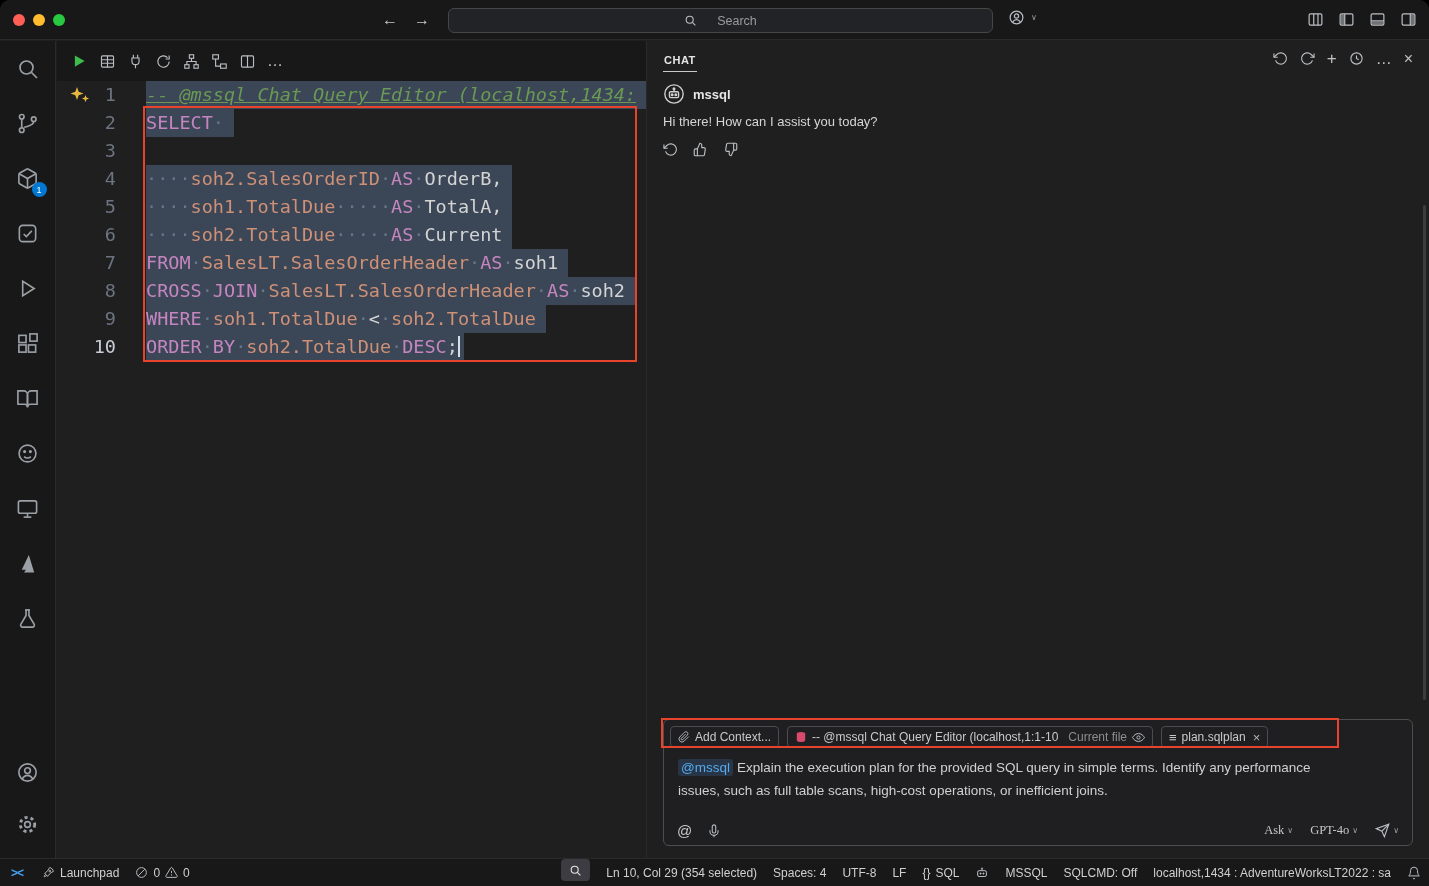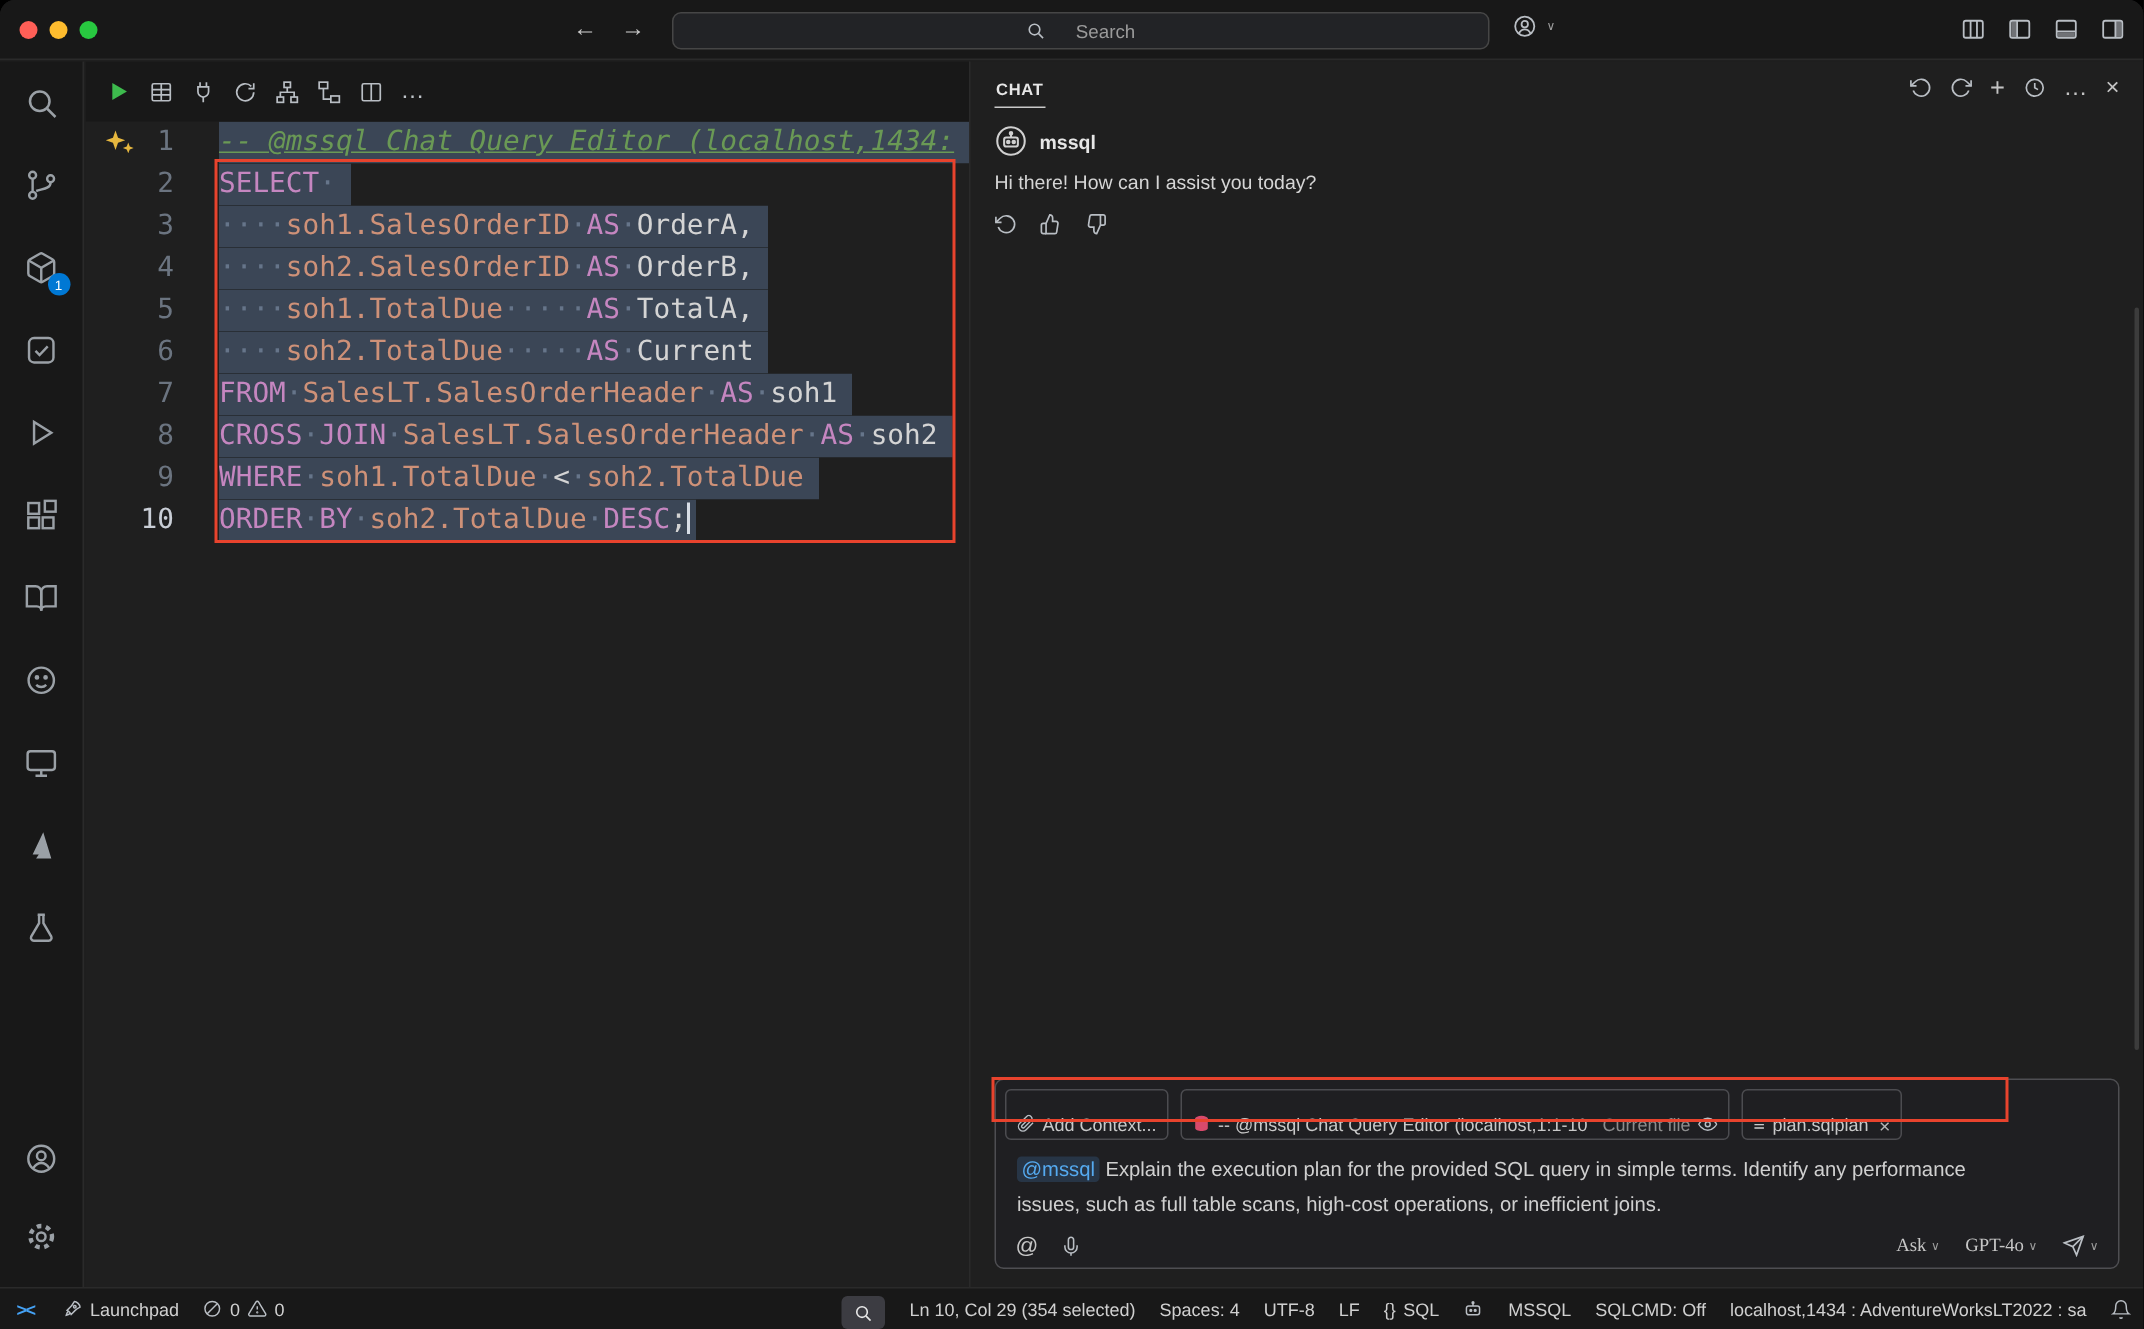--- a/index.html
+++ b/index.html
@@ -62,37 +62,37 @@
   .chat-actions{margin-left:auto;display:flex;align-items:center;gap:12px;color:#c3c3c3;font-size:16px;}
   .glyph-btn{line-height:1;cursor:default;}
   .msg-head{display:flex;align-items:center;gap:8px;padding:7px 16px 0;}
   .msg-sender{font-size:13px;font-weight:bold;color:#e6e6e6;}
   .msg-text{padding:9px 16px 0;font-size:13px;color:#d5d5d5;}
   .msg-toolbar{display:flex;align-items:center;gap:15px;padding:13px 16px 0;color:#c2c2c2;}
   .chat-scrollbar{position:absolute;right:3px;top:164px;width:3px;height:495px;background:#5a5a5a;opacity:.5;border-radius:2px;}
 
   .input-box{position:absolute;left:16px;top:678px;width:750px;height:127px;border:1px solid #4e4e52;border-radius:6px;background:#1f1f22;}
   .chips{display:flex;gap:8px;padding:6px 6px 0;align-items:center;}
-  .chip{height:22px;display:inline-flex;align-items:flex-start;gap:5px;padding:16px 7px;border:1px solid #4c4c50;border-radius:4px;
+  .chip{height:22px;display:inline-flex;align-items:center;gap:5px;padding:0 7px;border:1px solid #4c4c50;border-radius:4px;
     font-size:12px;color:#c9c9c9;white-space:nowrap;}
   .chip .dim{color:#8d8d8d;margin-left:5px;}
   .chip .x{color:#b5b5b5;font-size:13px;margin-left:2px;}
   .prompt{padding:8px 14px 0;font-size:13.5px;line-height:23px;color:#d0d0d0;max-width:672px;}
   .mention{color:#55aaf0;background:rgba(70,130,200,.22);border-radius:3px;padding:1px 3px;margin-right:4px;}
   .input-toolbar{position:absolute;left:13px;right:13px;bottom:7px;display:flex;align-items:center;gap:15px;color:#c6c6c6;font-size:12.5px;}
   .at-glyph{font-size:15px;color:#c6c6c6;line-height:1;}
   .it-right{margin-left:auto;display:flex;align-items:center;gap:17px;}
   .it-item{display:flex;align-items:center;font-family:Liberation Serif, serif;}
 
   
   .statusbar{position:absolute;left:0;right:0;bottom:0;height:28px;background:#181818;border-top:1px solid #2a2a2a;
     display:flex;align-items:center;font-size:12px;color:#d0d0d0;}
   .sb-item{display:flex;align-items:center;gap:5px;padding:0 8px;height:100%;}
   .sb-remote{width:34px;justify-content:center;color:#45a2f5;font-weight:bold;letter-spacing:-1px;font-size:12px;padding:0;}
-  .sb-right{margin-left:auto;display:flex;align-items:flex-end;height:100%;}
+  .sb-right{margin-left:auto;display:flex;align-items:flex-start;height:100%;}
   .sb-zoom{background:#3c3c42;border-radius:4px;height:22px;padding:0 8px;margin-right:8px;}
 
   
   .anno{position:absolute;border:2px solid #e8432d;pointer-events:none;z-index:60;}
   .anno1{left:143px;top:106px;width:494px;height:256px;}
   .anno2{left:661px;top:718px;width:678px;height:30px;}
 </style>
 </head>
 <body>
 
@@ -308,21 +308,21 @@
     <div class="sparkle">
       <svg width="22" height="20" viewBox="0 0 22 20">
           <path d="M8 1l1.7 4.8L14.5 7.5 9.7 9.2 8 14l-1.7-4.8L1.5 7.5l4.8-1.7z" fill="#e6b73f"></path>
           <path d="M16.5 9l1 2.6 2.6 1-2.6 1-1 2.6-1-2.6-2.6-1 2.6-1z" fill="#e6b73f"></path>
         </svg>
     </div>
 
     <div class="code">
         <div class="code-line"><span class="line-num">1</span><span class="code-text"><span class="sel fill"><span class="tok-comment">-- @mssql Chat Query Editor (localhost,1434:</span></span></span></div>
         <div class="code-line"><span class="line-num">2</span><span class="code-text"><span class="sel"><span class="tok-kw">SELECT</span><span class="tok-ws">·</span></span></span></div>
-        <div class="code-line"><span class="line-num">3</span><span class="code-text"><span class="sel"><span class="tok-ws">····</span><span class="tok-id">soh1.SalesOrderID</span><span class="tok-ws">·</span><span class="tok-kw">AS</span><span class="tok-ws">·</span><span class="tok-plain">OrderA,</span></span></span></div>
+        <div class="code-line"><span class="line-num">3</span></div>
         <div class="code-line"><span class="line-num">4</span><span class="code-text"><span class="sel"><span class="tok-ws">····</span><span class="tok-id">soh2.SalesOrderID</span><span class="tok-ws">·</span><span class="tok-kw">AS</span><span class="tok-ws">·</span><span class="tok-plain">OrderB,</span></span></span></div>
         <div class="code-line"><span class="line-num">5</span><span class="code-text"><span class="sel"><span class="tok-ws">····</span><span class="tok-id">soh1.TotalDue</span><span class="tok-ws">·····</span><span class="tok-kw">AS</span><span class="tok-ws">·</span><span class="tok-plain">TotalA,</span></span></span></div>
         <div class="code-line"><span class="line-num">6</span><span class="code-text"><span class="sel"><span class="tok-ws">····</span><span class="tok-id">soh2.TotalDue</span><span class="tok-ws">·····</span><span class="tok-kw">AS</span><span class="tok-ws">·</span><span class="tok-plain">Current</span></span></span></div>
         <div class="code-line"><span class="line-num">7</span><span class="code-text"><span class="sel"><span class="tok-kw">FROM</span><span class="tok-ws">·</span><span class="tok-id">SalesLT.SalesOrderHeader</span><span class="tok-ws">·</span><span class="tok-kw">AS</span><span class="tok-ws">·</span><span class="tok-plain">soh1</span></span></span></div>
         <div class="code-line"><span class="line-num">8</span><span class="code-text"><span class="sel"><span class="tok-kw">CROSS</span><span class="tok-ws">·</span><span class="tok-kw">JOIN</span><span class="tok-ws">·</span><span class="tok-id">SalesLT.SalesOrderHeader</span><span class="tok-ws">·</span><span class="tok-kw">AS</span><span class="tok-ws">·</span><span class="tok-plain">soh2</span></span></span></div>
         <div class="code-line"><span class="line-num">9</span><span class="code-text"><span class="sel"><span class="tok-kw">WHERE</span><span class="tok-ws">·</span><span class="tok-id">soh1.TotalDue</span><span class="tok-ws">·</span><span class="tok-op">&lt;</span><span class="tok-ws">·</span><span class="tok-id">soh2.TotalDue</span></span></span></div>
         <div class="code-line"><span class="line-num active">10</span><span class="code-text"><span class="sel noextra"><span class="tok-kw">ORDER</span><span class="tok-ws">·</span><span class="tok-kw">BY</span><span class="tok-ws">·</span><span class="tok-id">soh2.TotalDue</span><span class="tok-ws">·</span><span class="tok-kw">DESC</span><span class="tok-plain">;</span><span class="cursor"></span></span></span></div>
       </div>
   </section>
 

